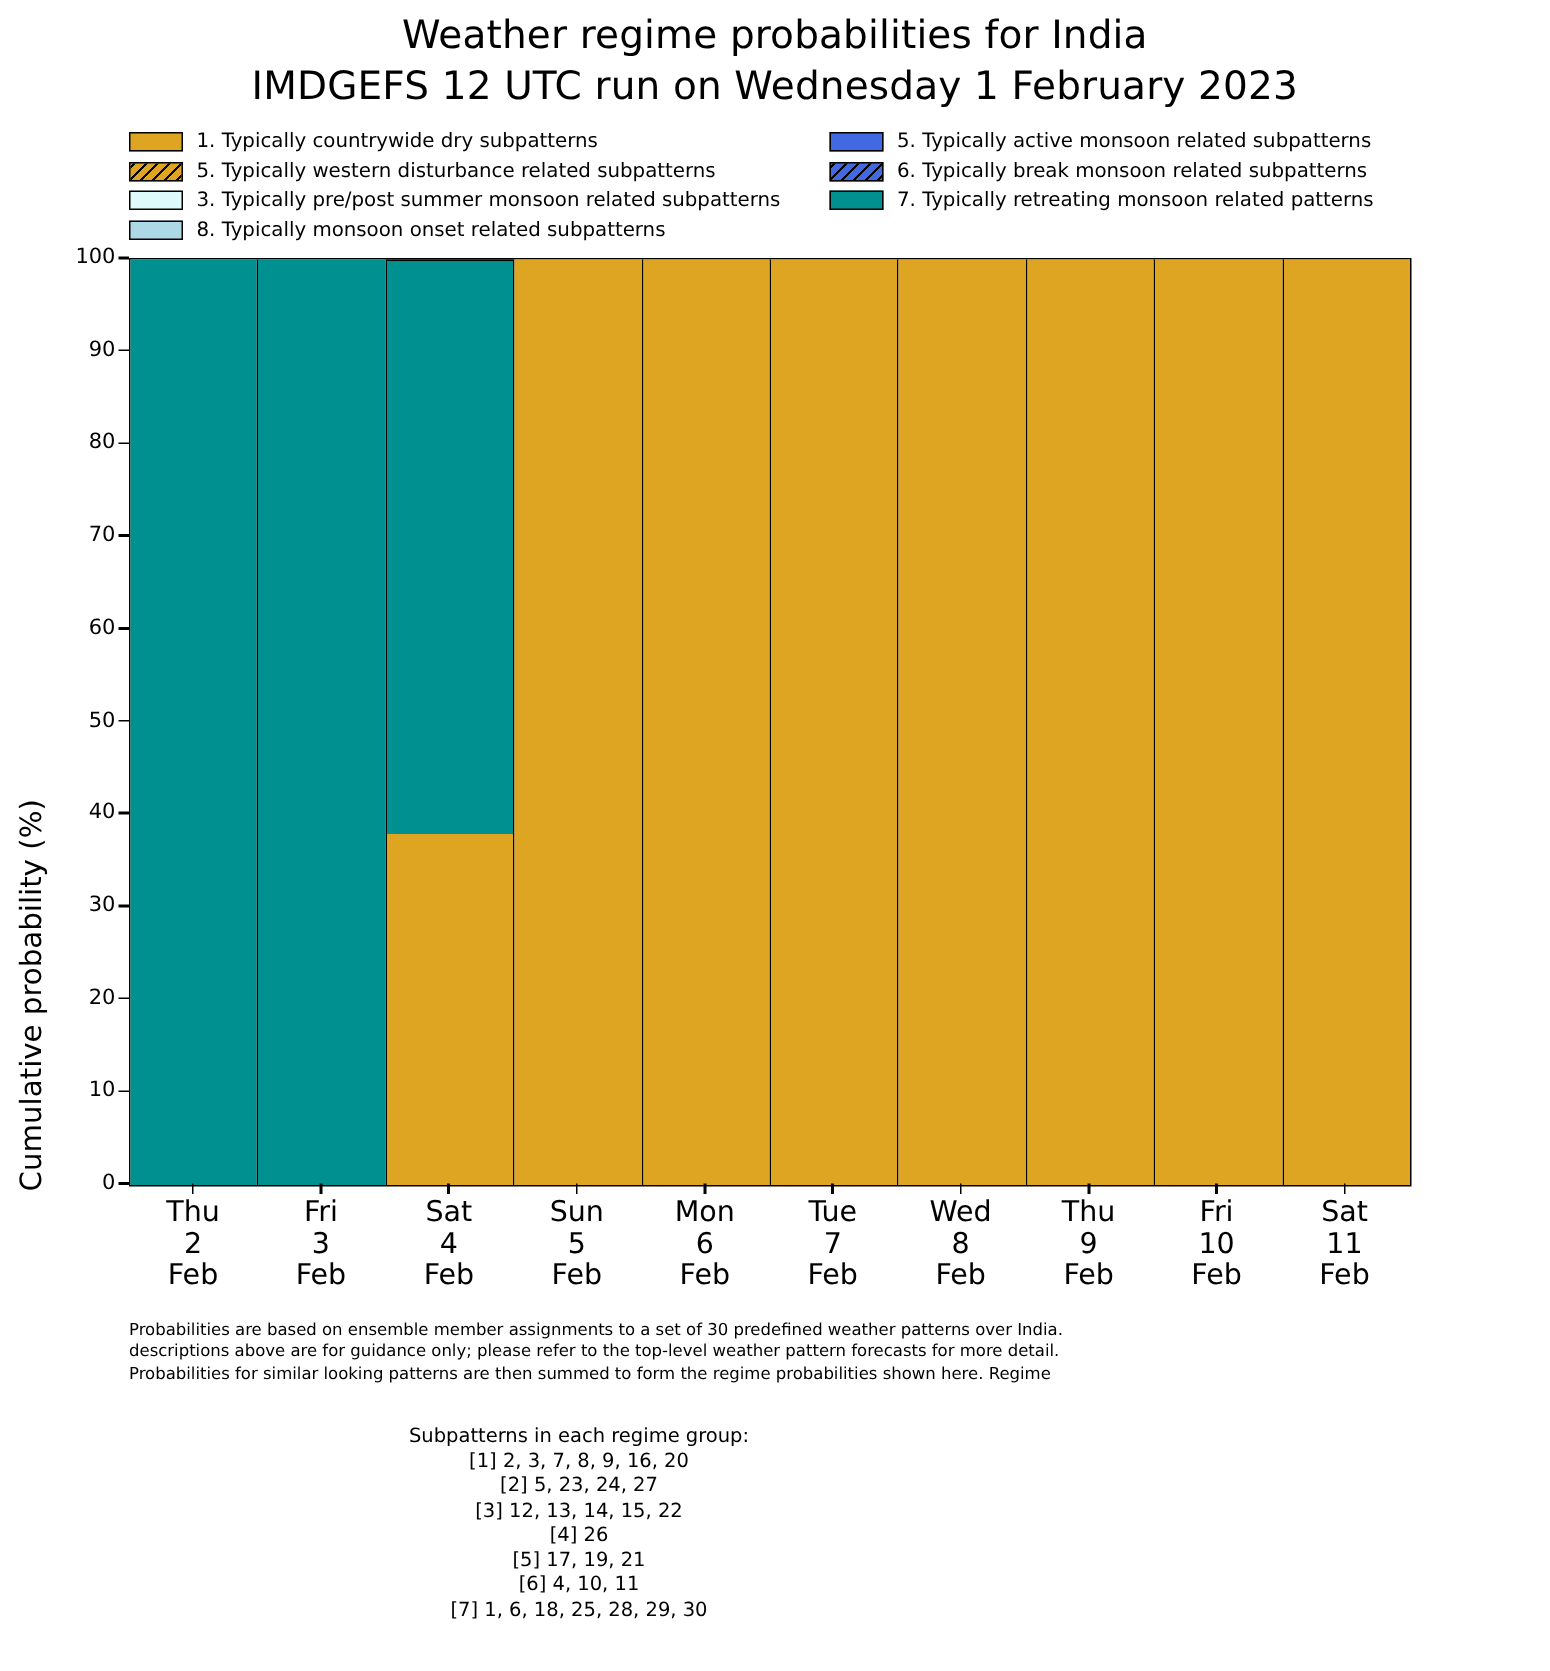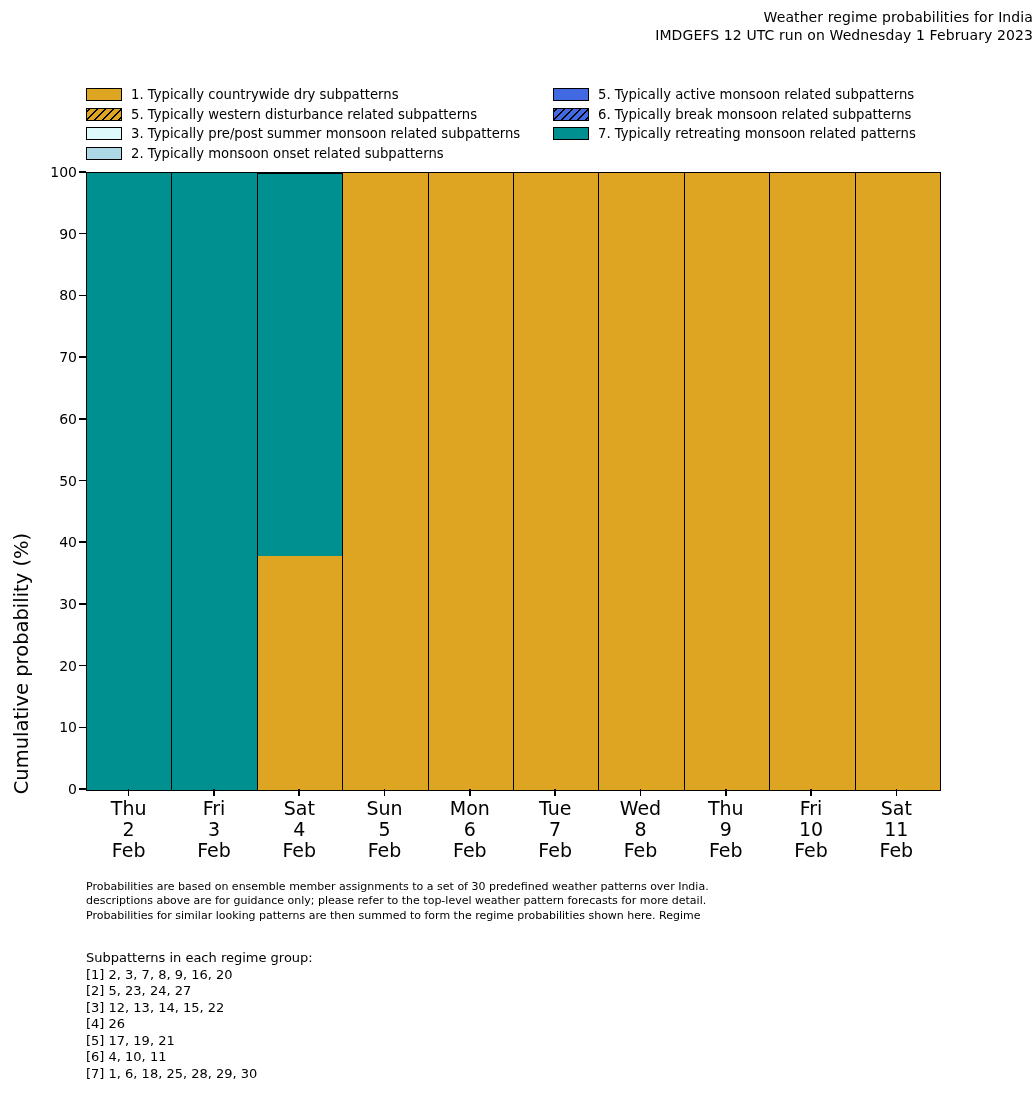--- a/index.html
+++ b/index.html
@@ -19,23 +19,22 @@
   
   #title-block {
     position: absolute;
     top: 8px;
     left: 0;
     width: 1033px;
     text-align: center;
     line-height: 1.30;
   }
   #title-block .tline {
-    font-size: 14px;
+    font-size: 26px;
     letter-spacing: 0.1px;
-    text-align: right;
   }
 
   
   #legend {
     position: absolute;
     left: 86px;
     top: 85px;
     width: 860px;
     height: 78px;
   }
@@ -188,21 +187,21 @@
     line-height: 1.30;
   }
   #subpatterns {
     position: absolute;
     left: 86px;
     top: 950px;
     width: 600px;
     font-size: 13.0px;
     line-height: 1.27;
   }
-  .sp-line { white-space: nowrap; }
+  .sp-line { white-space: nowrap; text-align: center; }
 </style>
 </head>
 <body>
 
 <div id="title-block">
   <div class="tline">Weather regime probabilities for India</div>
   <div class="tline">IMDGEFS 12 UTC run on Wednesday 1 February 2023</div>
 </div>
 
 <div id="legend">
@@ -216,21 +215,21 @@
           <span class="hatch"></span>
         </span>
         <span class="legend-label">5. Typically western disturbance related subpatterns</span>
       </div>
       <div class="legend-item">
         <span class="swatch" style="background: rgb(223, 250, 250);"></span>
         <span class="legend-label">3. Typically pre/post summer monsoon related subpatterns</span>
       </div>
       <div class="legend-item">
         <span class="swatch" style="background: rgb(173, 216, 230);"></span>
-        <span class="legend-label">2. Typically monsoon onset related subpatterns</span>
+        <span class="legend-label">8. Typically monsoon onset related subpatterns</span>
       </div>
     </div>
   <div class="legend-col" id="legend-col-right">
       <div class="legend-item">
         <span class="swatch" style="background: rgb(65, 105, 225);"></span>
         <span class="legend-label">5. Typically active monsoon related subpatterns</span>
       </div>
       <div class="legend-item">
         <span class="swatch" style="background: rgb(65, 105, 225);">
           <span class="hatch"></span>

